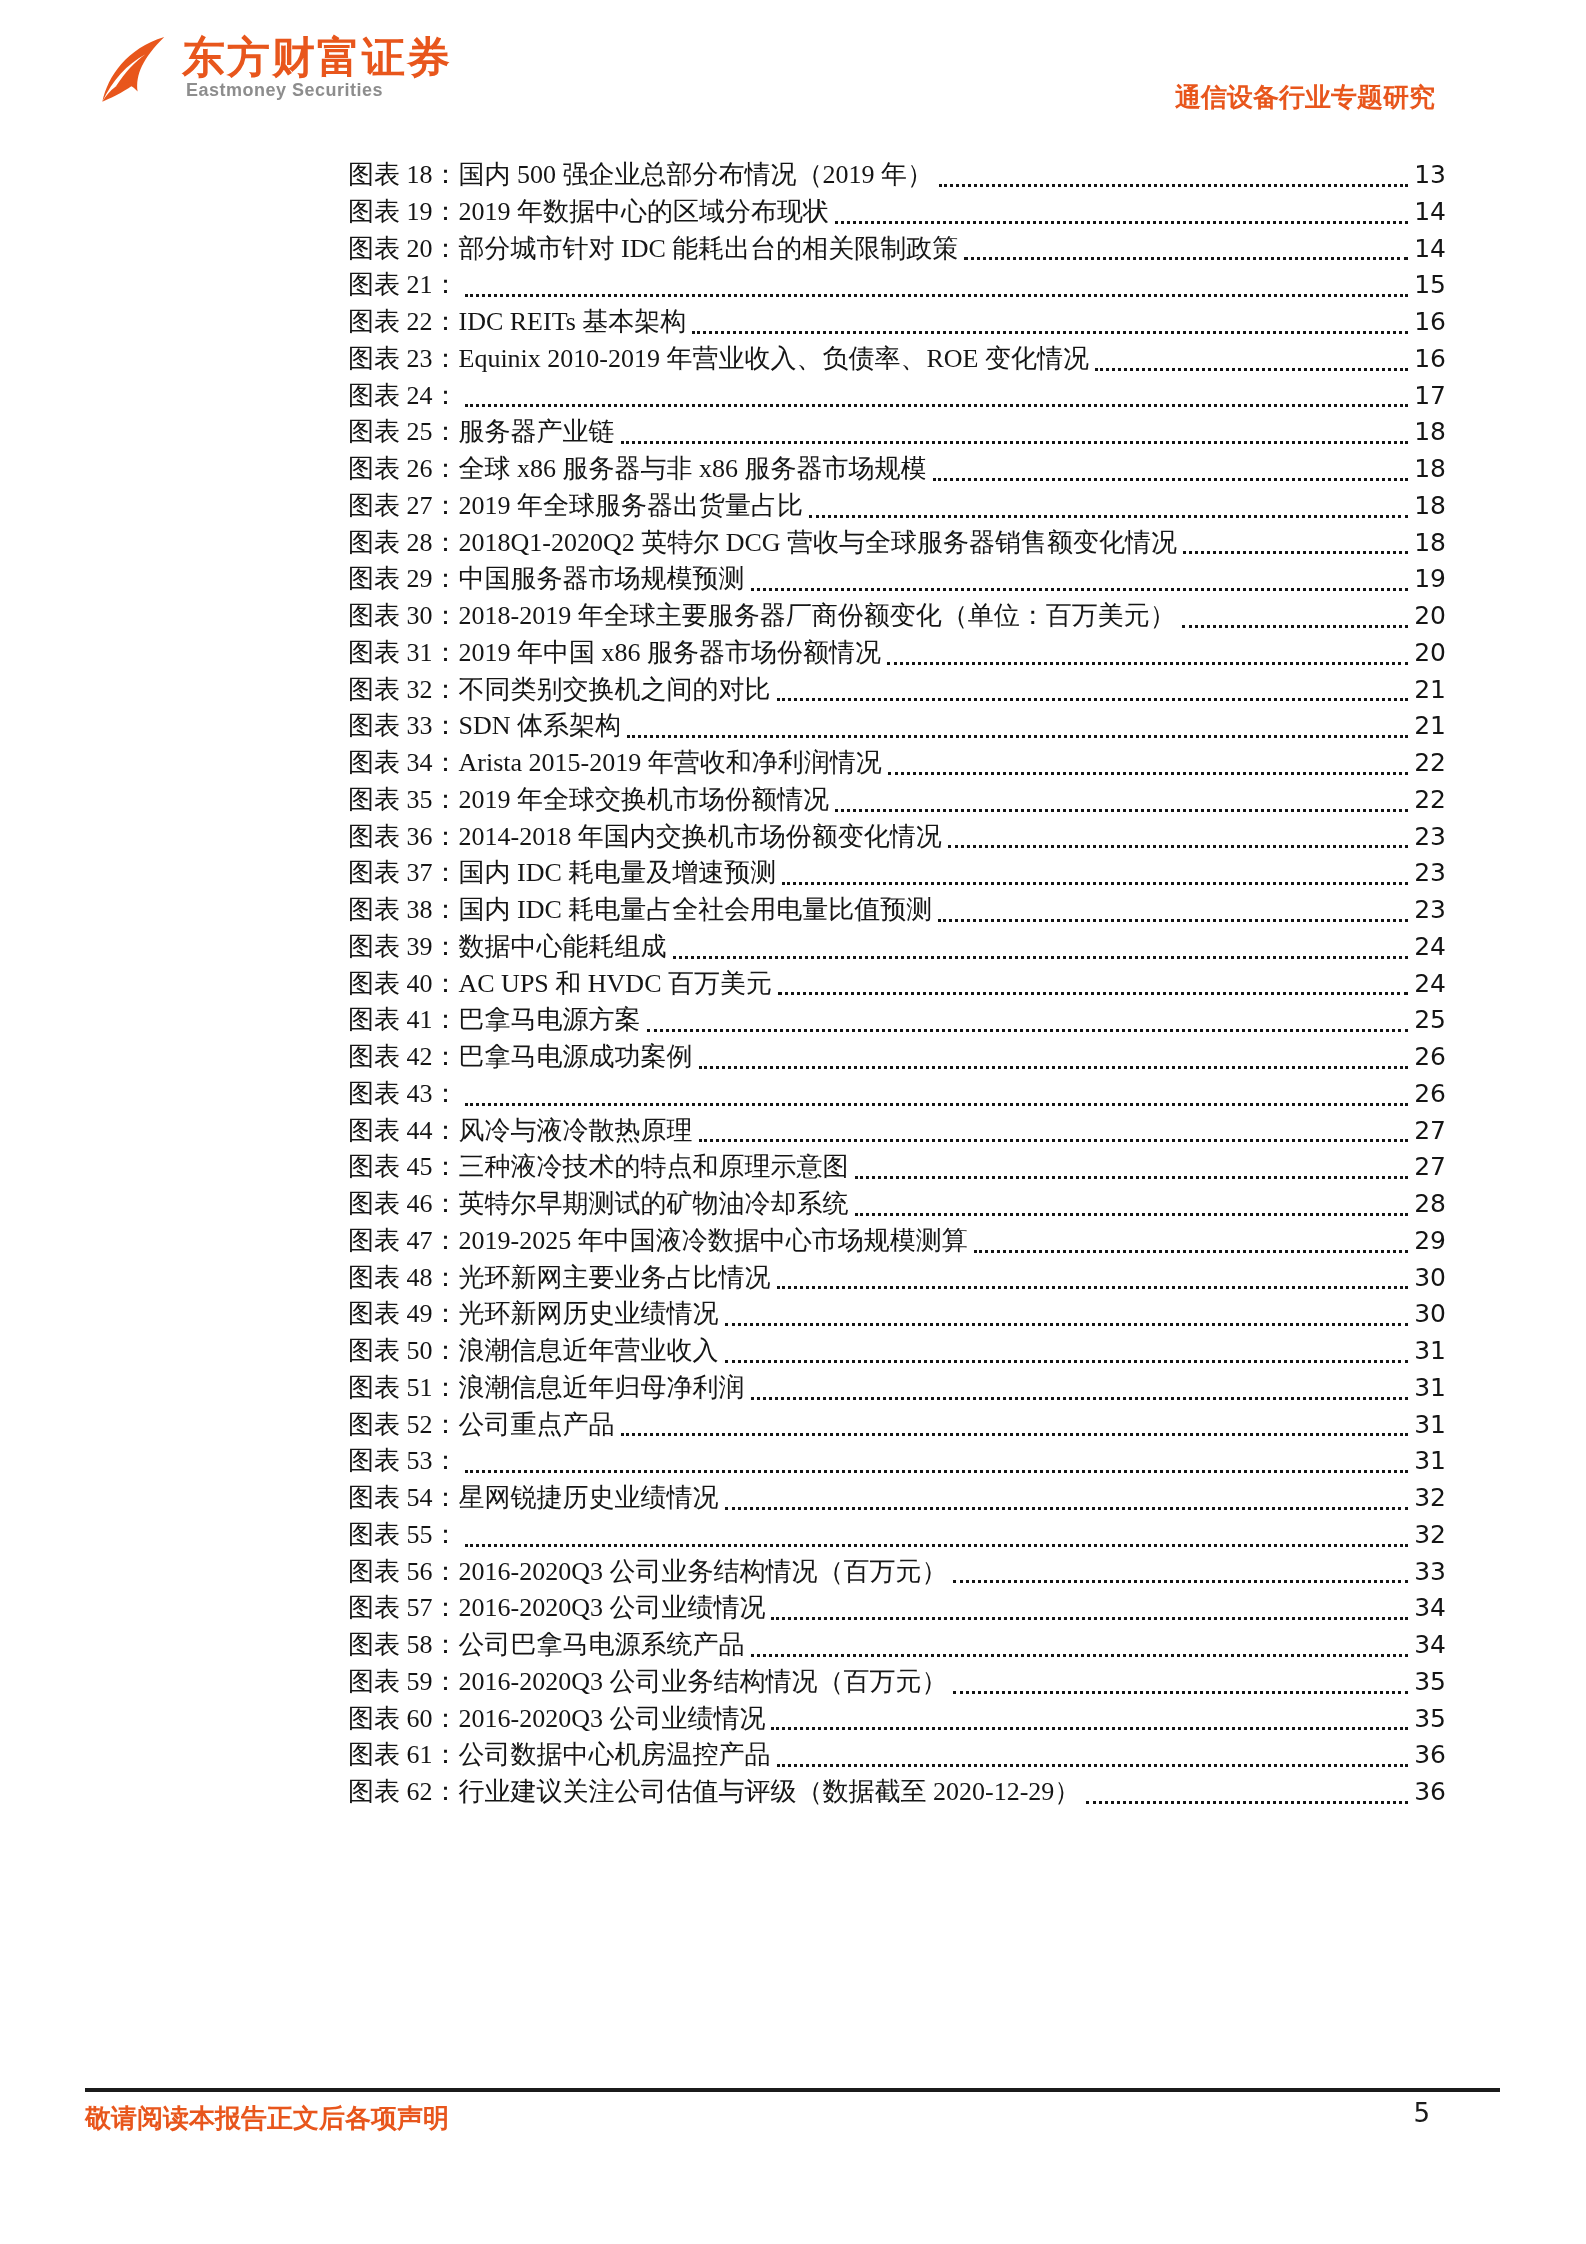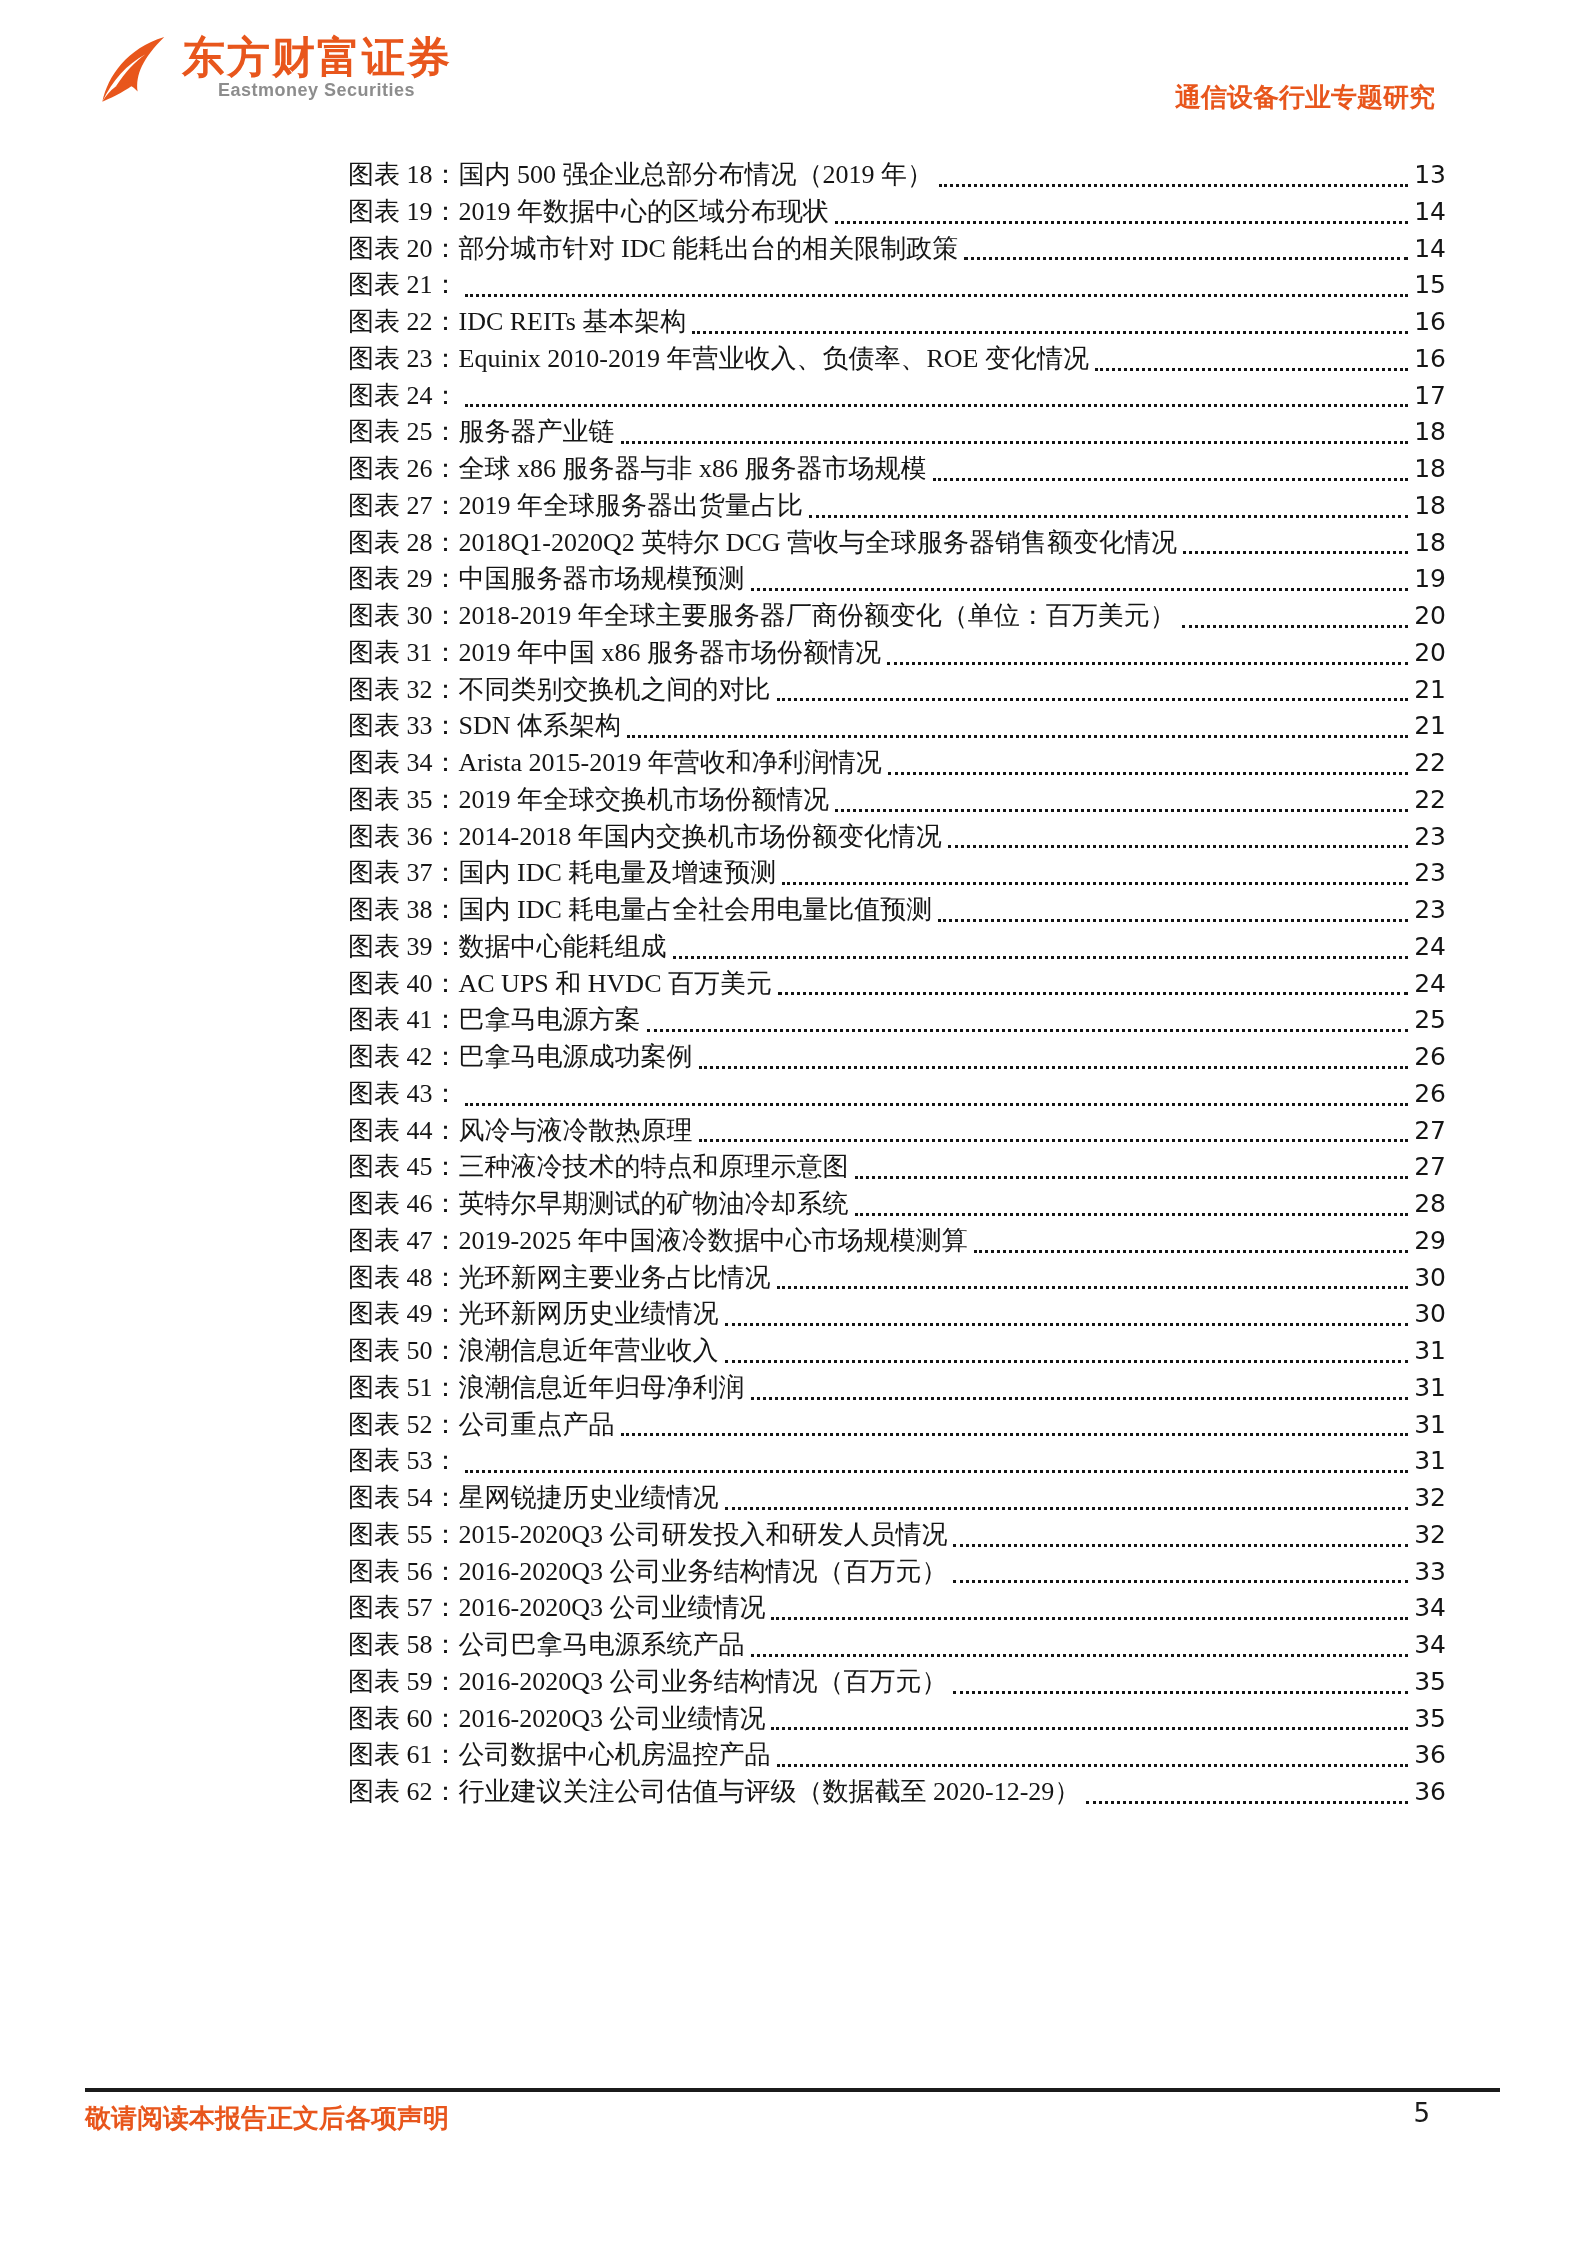--- a/index.html
+++ b/index.html
@@ -28,21 +28,21 @@
     color:#e8561c;
     line-height:46px;
     letter-spacing:2px;
     white-space:nowrap;
   }
   .logo-en{
     font-size:18px;
     font-weight:bold;
     color:#8d8d8d;
     line-height:20px;
-    margin-left:36px;
+    margin-left:4px;
     letter-spacing:0.5px;
     white-space:nowrap;
   }
   .report-type{
     position:absolute;
     top:80px;
     right:151px;
     font-size:26px;
     font-weight:bold;
     color:#e8561c;
@@ -373,21 +373,20 @@
 
     <div class="row">
       <span class="lbl">图表 54：</span>
       <span class="ttl">星网锐捷历史业绩情况</span>
       <span class="dots"></span>
       <span class="pg">32</span>
     </div>
 
     <div class="row">
       <span class="lbl">图表 55：</span>
-      <span class="ttl">2015-2020Q3 公司研发投入和研发人员情况</span>
       <span class="dots"></span>
       <span class="pg">32</span>
     </div>
 
     <div class="row">
       <span class="lbl">图表 56：</span>
       <span class="ttl">2016-2020Q3 公司业务结构情况（百万元）</span>
       <span class="dots"></span>
       <span class="pg">33</span>
     </div>

